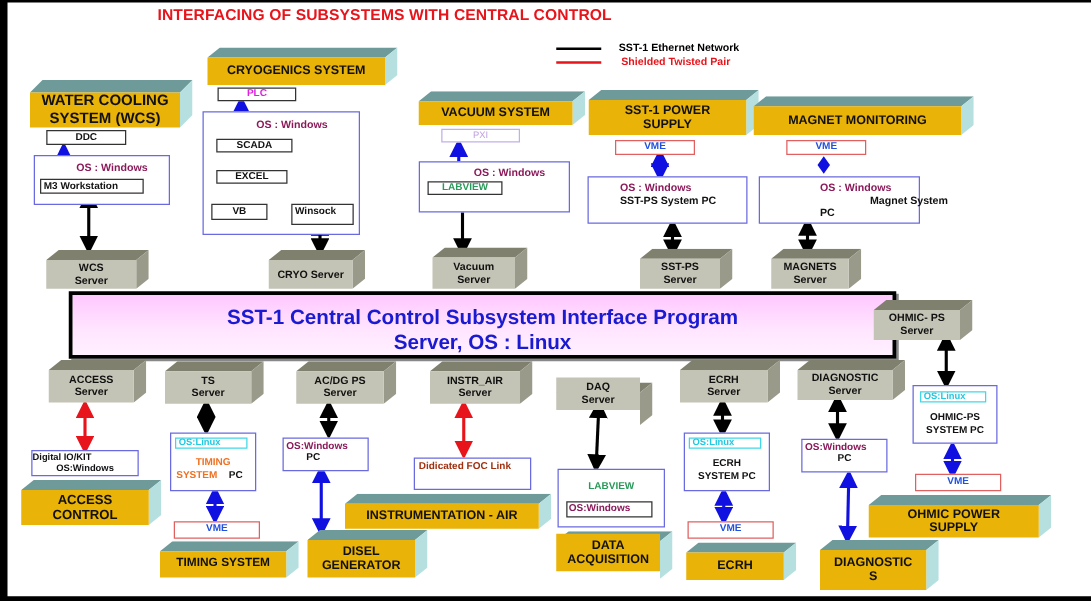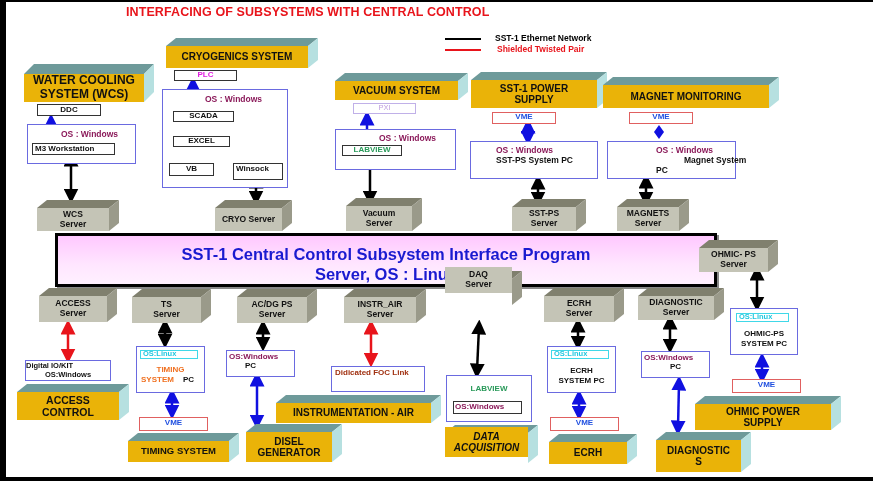--- a/index.html
+++ b/index.html
@@ -217,21 +217,21 @@
     </svg>
   <div class="front" style="width:166px;height:23px;font-size:10px;">
     <span>MAGNET MONITORING</span>
   </div>
 </div>
 <div class="box red-border" style="left:629px;top:112px;width:64px;height:12px;">
   <span class="lbl" style="left:0;width:100%;text-align:center;top:-1px;font-size:8px;color:#2050e0;">VME</span>
 </div>
 <div class="box blue-border" style="left:607px;top:141px;width:129px;height:38px;">
   <span class="lbl" style="left:48px;top:3px;color:#8b1a5a;">OS : Windows</span>
-  <span class="lbl" style="left:52px;top:13px;color:#111;padding-left:24px;">Magnet System</span>
+  <span class="lbl" style="left:64px;top:13px;color:#111;padding-left:24px;">Magnet System</span>
   <span class="lbl" style="left:48px;top:23px;color:#111;">PC</span>
 </div>
 <div class="box3d grey" style="left:617px;top:199px;width:72px;height:32px;">
   <svg style="position:absolute;left:0;top:0;" width="72" height="32">
       <polygon points="0,8 10,0 72,0 62,8" fill="#80806e"></polygon>
       <polygon points="62,8 72,0 72,24 62,32" fill="#9a9a8a"></polygon>
     </svg>
   <div class="front" style="width:62px;height:24px;font-size:8.5px;flex-direction:column;">
     <span>MAGNETS</span>
     <span>Server</span>
@@ -340,37 +340,37 @@
 <div class="box3d teal" style="left:276px;top:395px;width:165px;height:28px;">
   <svg style="position:absolute;left:0;top:0;" width="165" height="28">
       <polygon points="0,8 10,0 165,0 155,8" fill="#6e9a9a"></polygon>
       <polygon points="155,8 165,0 165,20 155,28" fill="#b6e0e0"></polygon>
     </svg>
   <div class="front" style="width:155px;height:20px;font-size:10px;">
     <span>INSTRUMENTATION - AIR</span>
   </div>
 </div>
 
-<div class="box3d grey" style="left:445px;top:271px;width:77px;height:22px;">
+<div class="box3d grey" style="left:445px;top:306px;width:77px;height:22px;">
   <svg style="position:absolute;left:0;top:0;" width="77" height="34">
       <polygon points="0,8 10,0 77,0 67,8" fill="#80806e"></polygon>
       <polygon points="67,8 77,0 77,26 67,34" fill="#9a9a8a"></polygon>
     </svg>
   <div class="front" style="width:67px;height:26px;font-size:8.5px;flex-direction:column;">
     <span>DAQ</span>
     <span>Server</span>
   </div>
 </div>
 <div class="box blue-border" style="left:446px;top:375px;width:86px;height:47px;">
   <span class="lbl" style="left:0;width:100%;text-align:center;top:8px;font-size:8px;color:#2a9a5a;">LABVIEW</span>
   <div class="box dark-border" style="left:6px;top:25px;width:69px;height:13px;">
     <span class="lbl" style="left:1px;top:0;font-size:8px;color:#8b1a5a;">OS:Windows</span>
   </div>
 </div>
-<div class="box3d teal" style="left:445px;top:425px;width:93px;height:32px;font-style:italic;">
+<div class="box3d teal" style="left:445px;top:425px;width:93px;height:32px;">
   <svg style="position:absolute;left:0;top:0;" width="93" height="38">
       <polygon points="0,8 10,0 93,0 83,8" fill="#6e9a9a"></polygon>
       <polygon points="83,8 93,0 93,30 83,38" fill="#b6e0e0"></polygon>
     </svg>
   <div class="front" style="width:83px;height:30px;font-size:10px;flex-direction:column;">
     <span>DATA</span>
     <span>ACQUISITION</span>
   </div>
 </div>
 

